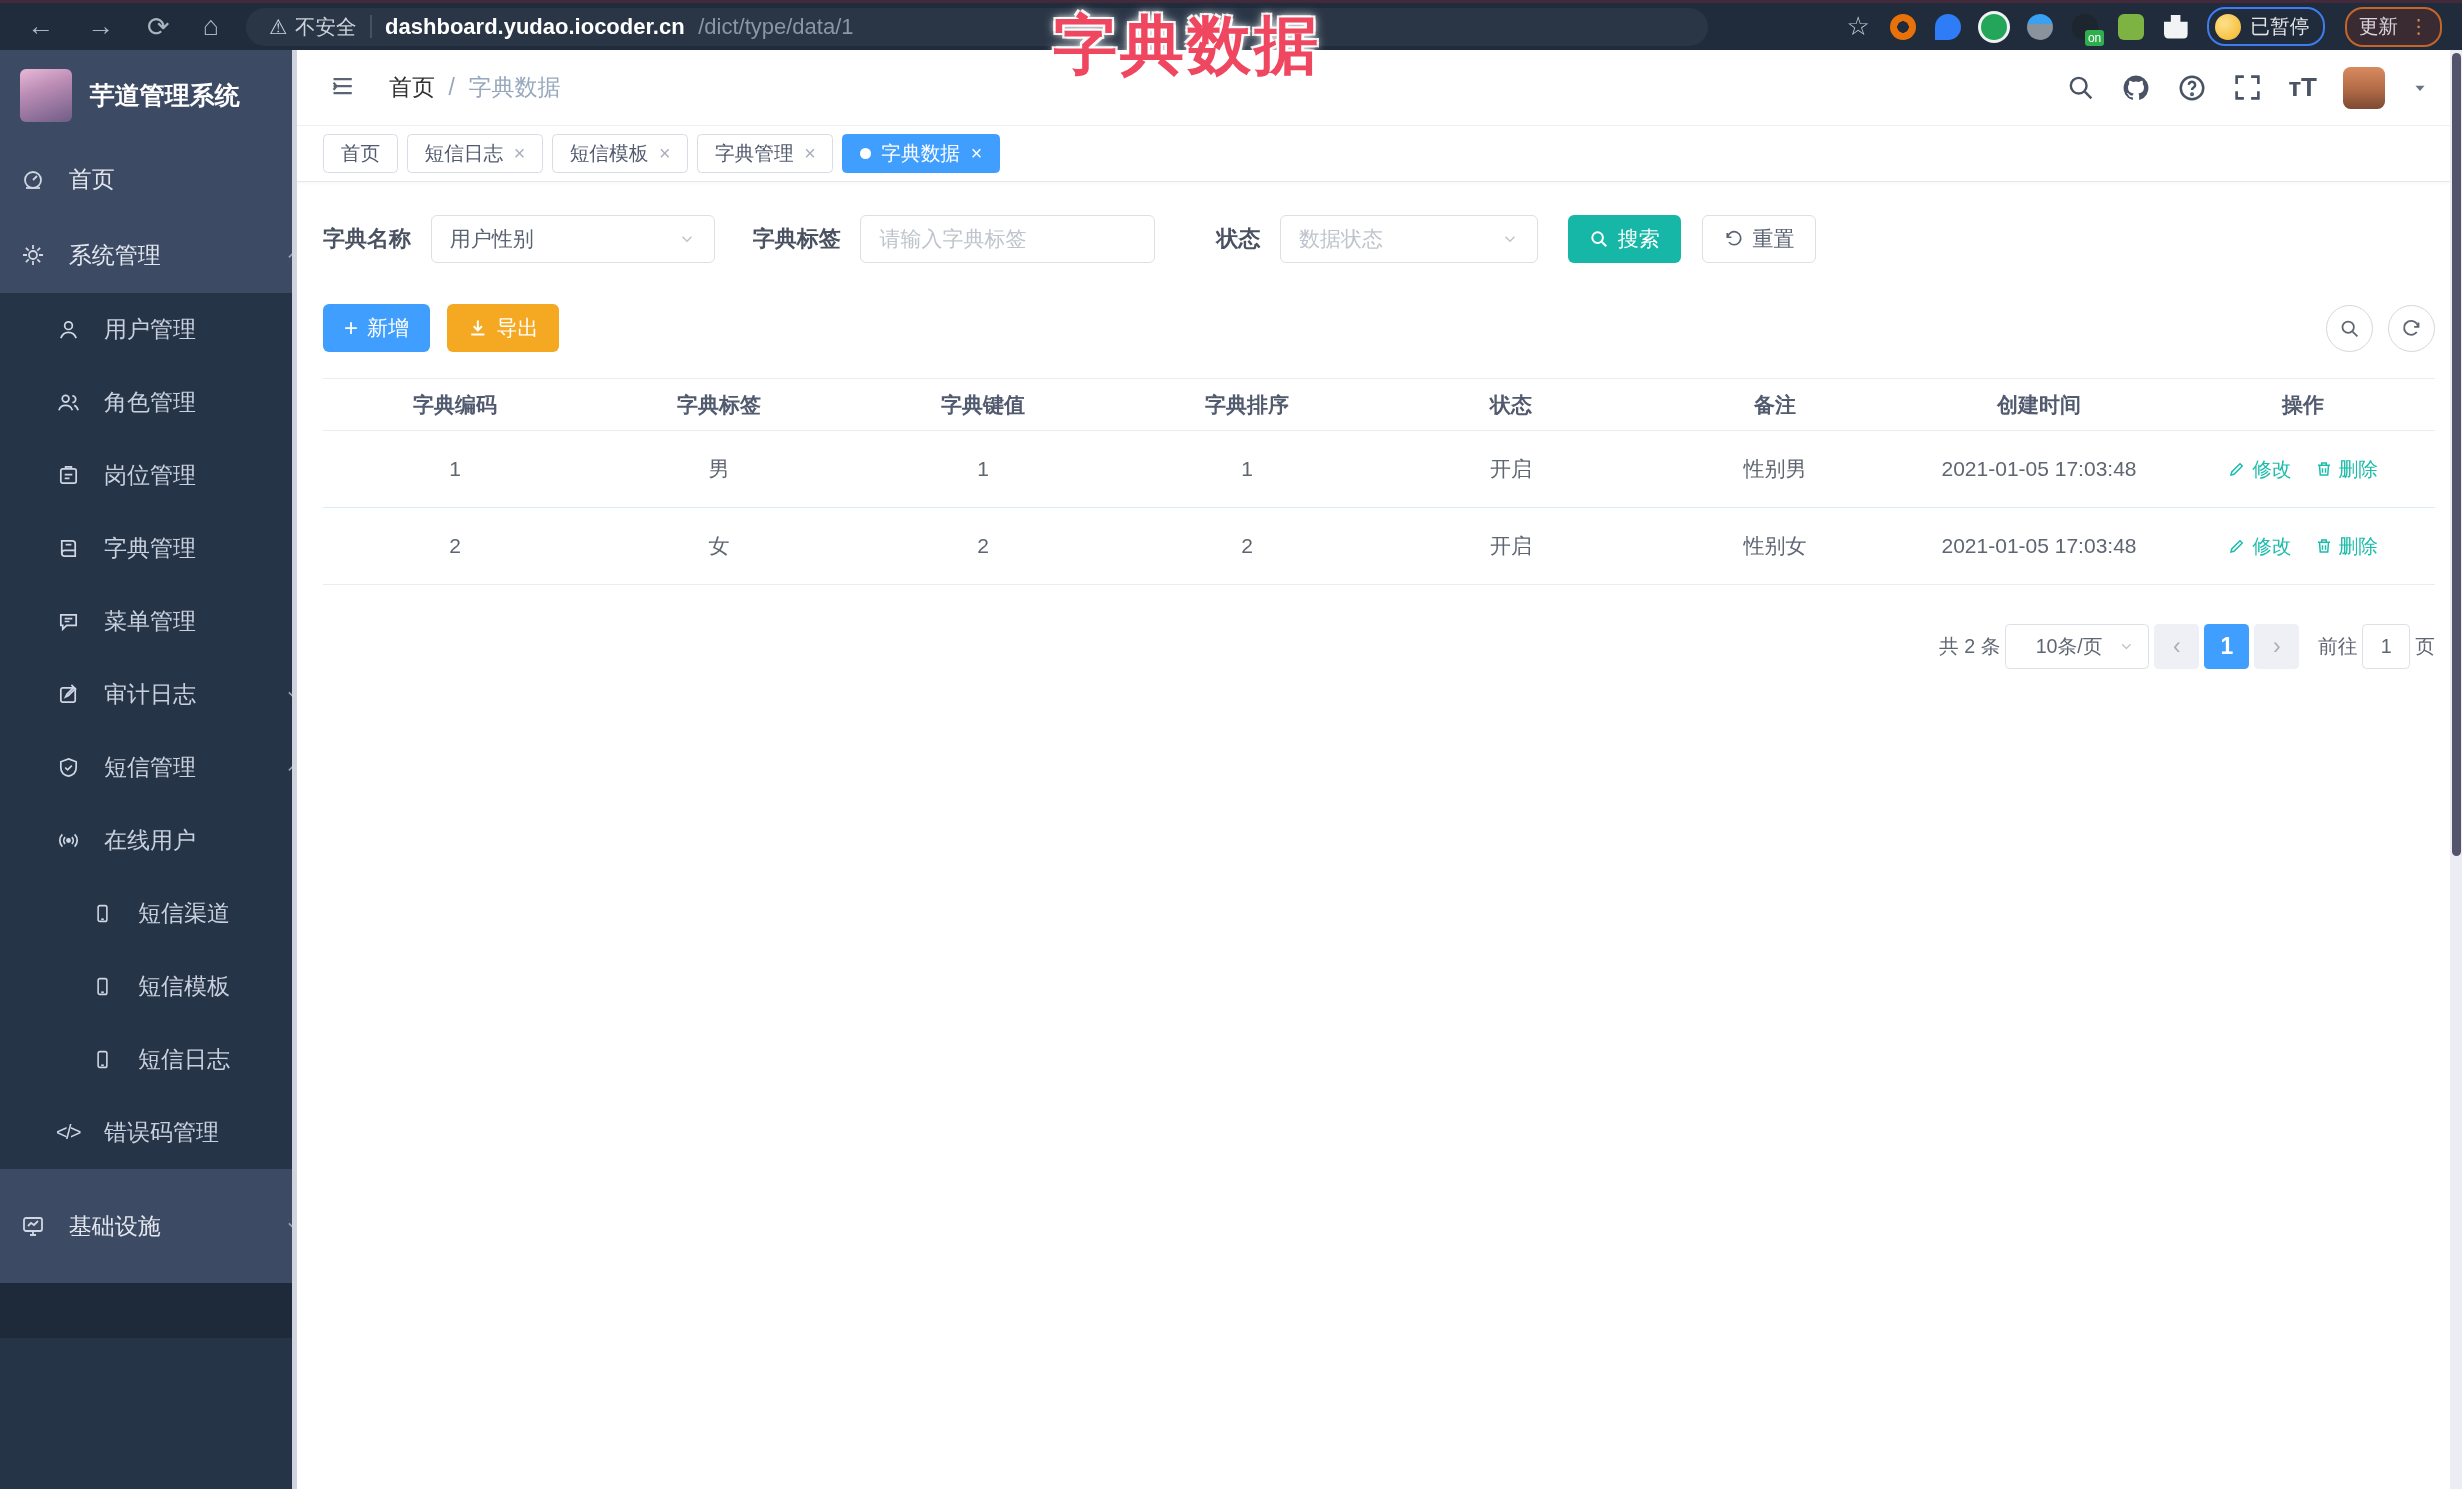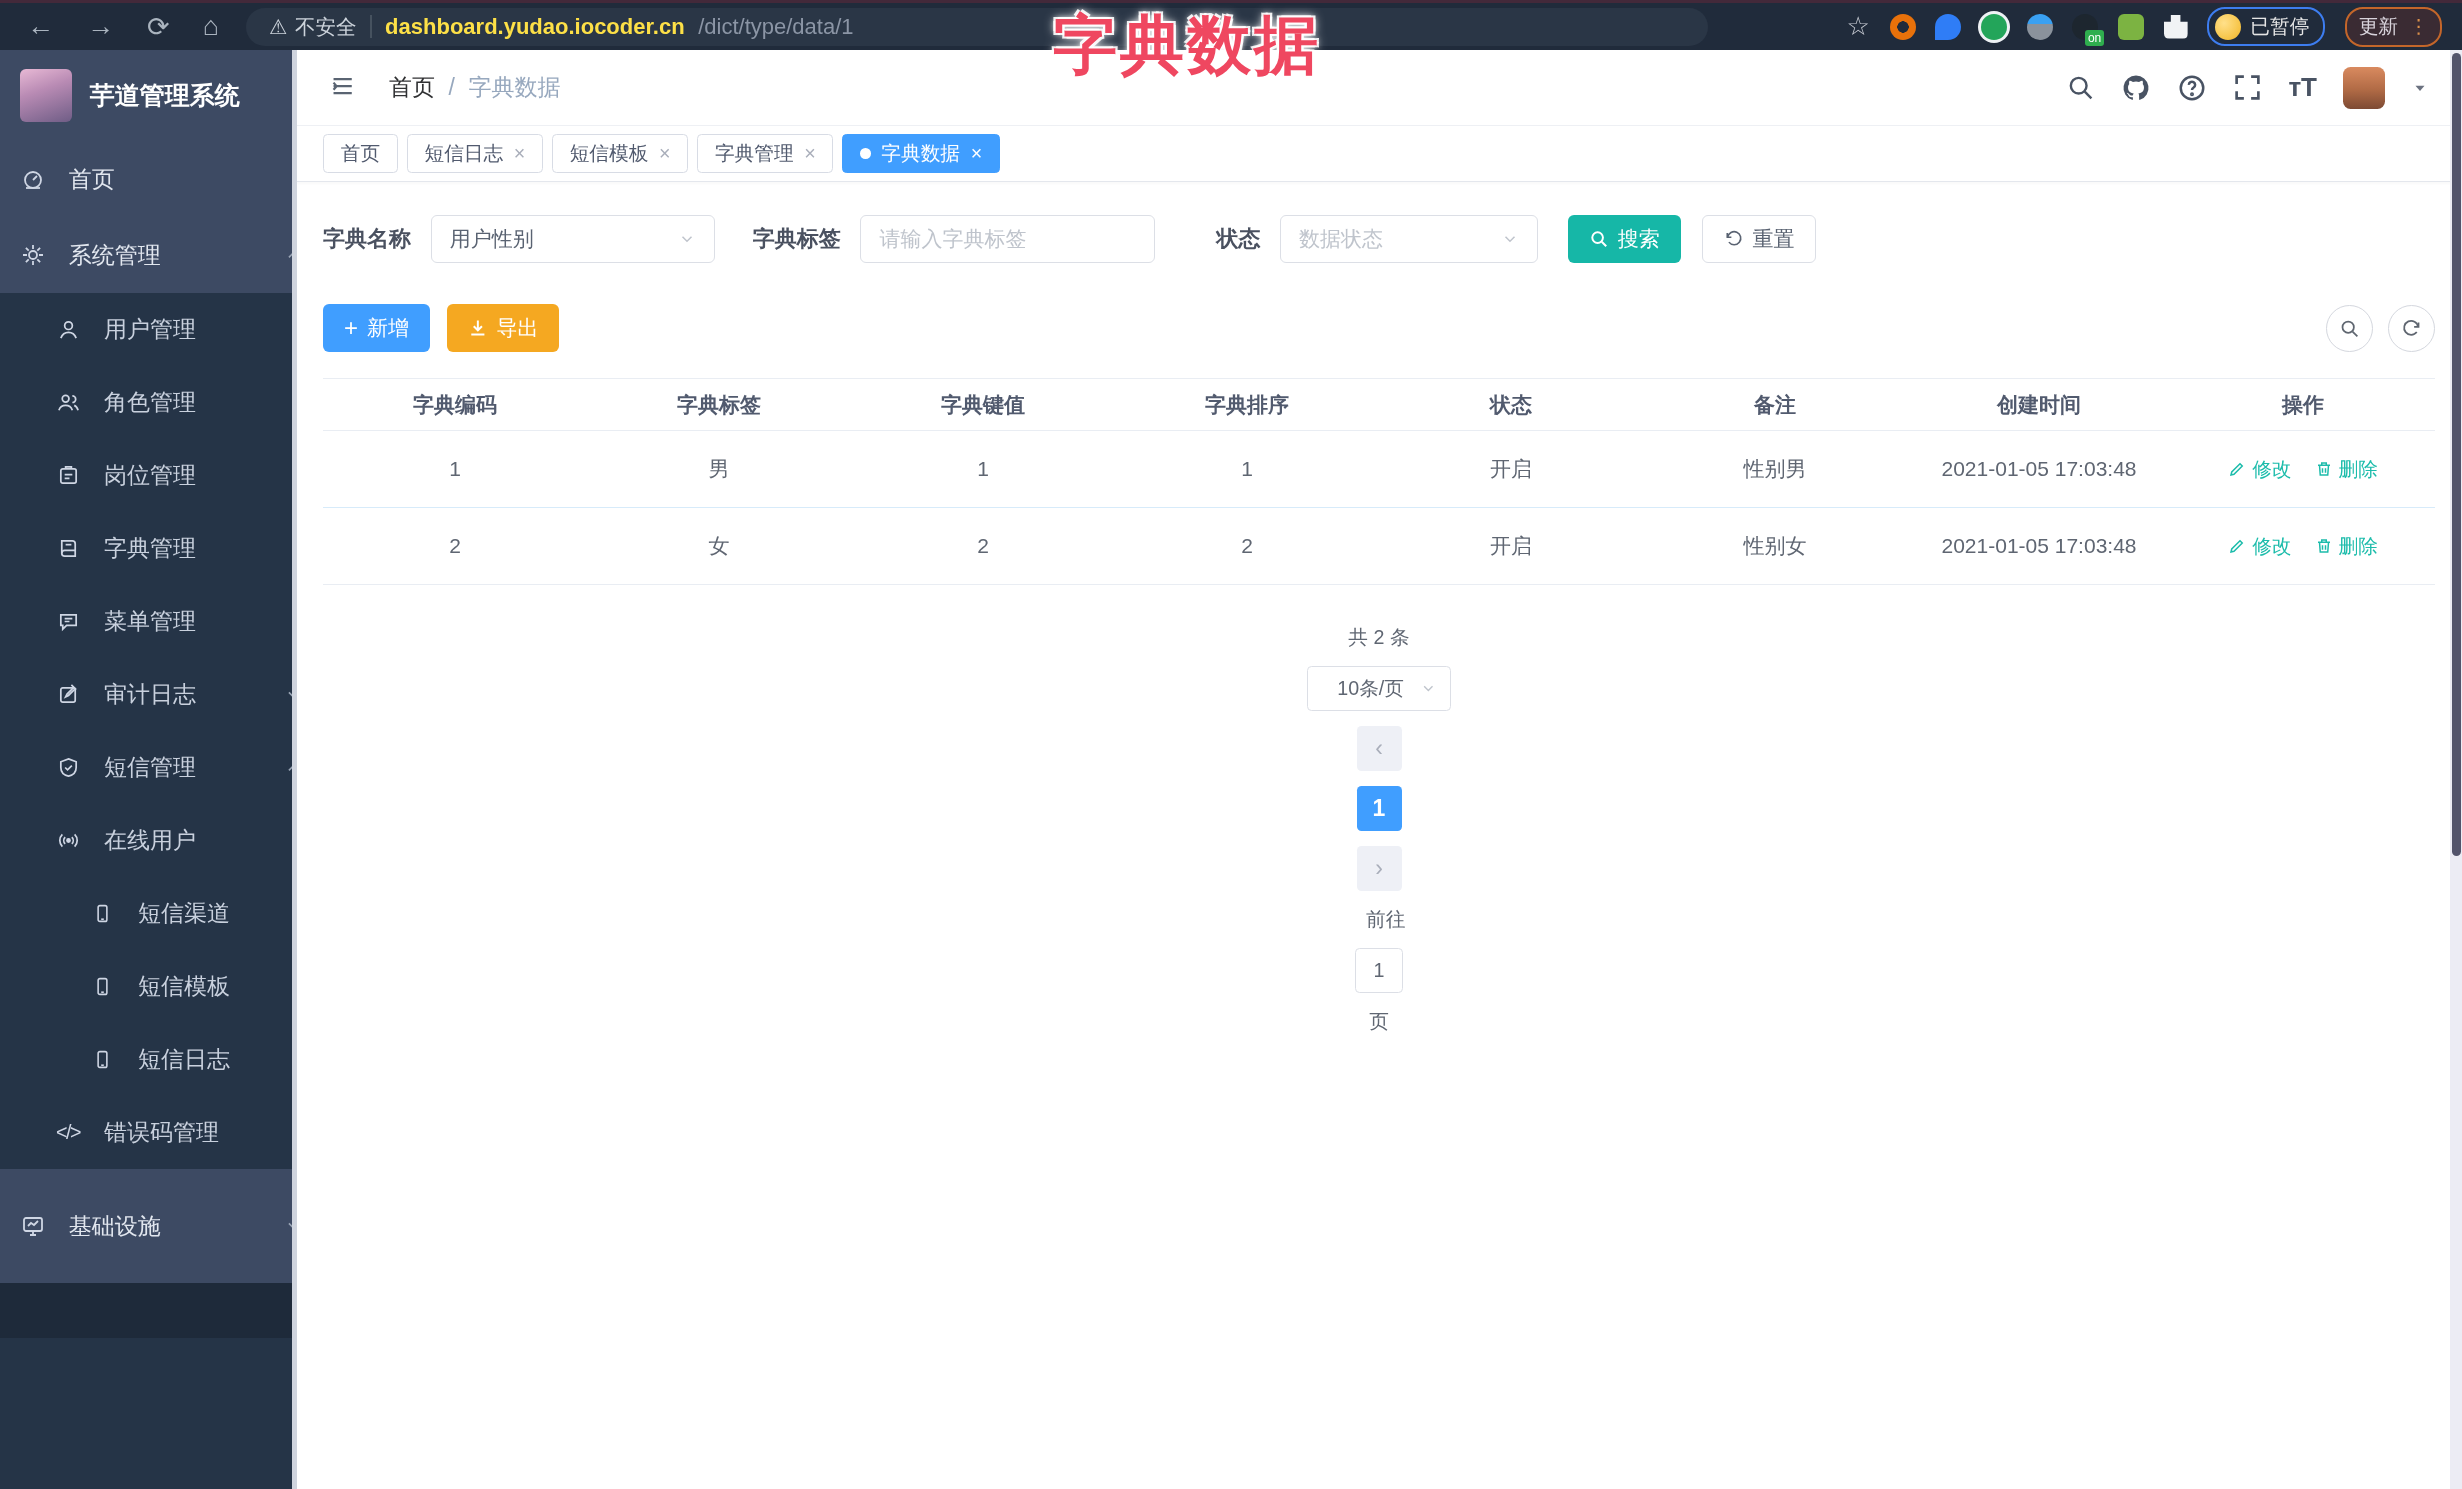--- a/index.html
+++ b/index.html
@@ -6,21 +6,21 @@
   html,body { width:2462px; height:1490px; font-family:"Liberation Sans",sans-serif; background:#fff; overflow:hidden; }
   .stage { position:relative; width:2462px; height:1490px; }
 
   
   .chrome { position:absolute; left:0; top:0; width:2462px; height:50px; background:#202b3b; display:flex; align-items:center; border-top:3px solid #43293a; }
   .nav-btns { display:flex; align-items:center; gap:33px; padding:0 27px; color:#aab4bf; font-size:27px; }
   .nav-btns span { cursor:pointer; }
   .urlpill { display:flex; align-items:center; height:38px; width:1462px; background:#2a3646; border-radius:19.7px; padding:0 23px; gap:13.6px; }
   .warn { color:#ccd3db; font-size:20.5px; display:flex; align-items:center; gap:7.6px; }
   .url-div { width:1.5px; height:23px; background:#46525f; }
-  .url-host { color:#fde047; font-size:22px; font-weight:bold; }
+  .url-host { color:#ffffff; font-size:22px; font-weight:bold; }
   .url-path { color:#8b95a5; font-size:22px; }
   .chrome-right { margin-left:auto; display:flex; align-items:center; gap:19.7px; padding-right:19.7px; }
   .star { color:#c8ccd4; font-size:26px; }
   .ext { width:26px; height:26px; border-radius:50%; position:relative; }
   .ext.onb::after { content:"on"; position:absolute; right:-6px; bottom:-6px; background:#2fae4e; color:#fff; font-size:12px; padding:0.8px 3px; border-radius:3px; }
   .puzzle { width:24px; height:24px; background:#f1f3f5; border-radius:5.3px; clip-path:polygon(0 30%,30% 30%,30% 0,70% 0,70% 30%,100% 30%,100% 100%,0 100%); }
   .paused-pill { display:flex; align-items:center; gap:9px; border:2.3px solid #3d7df0; border-radius:18px; padding:3.8px 13.6px 3.8px 6px; color:#e5e5e5; font-size:19.7px; }
   .emoji { width:26px; height:26px; border-radius:50%; background:radial-gradient(circle at 35% 35%, #ffe08a, #f6c344 70%, #e0a92f); }
   .update-pill { display:flex; align-items:center; gap:10.6px; border:2.3px solid #c4662a; background:#3a2b33; border-radius:18px; padding:4.5px 12px; color:#d8d3db; font-size:19.7px; }
   .update-pill .dots { color:#d98f4a; font-size:19.7px; }
@@ -91,21 +91,21 @@
   .trow { display:flex; align-items:center; }
   .trow.head { height:52px; border-bottom:0.8px solid #e9edf3; }
   .trow.body1 { height:77px; border-bottom:1.5px solid #d7ebfa; }
   .trow.body2 { height:77px; border-bottom:0.8px solid #e9edf3; }
   .cell { flex:1; text-align:center; font-size:21px; color:#5f6672; }
   .trow.head .cell { font-weight:bold; color:#515a6e; }
   .ops { display:flex; justify-content:center; gap:23px; }
   .op { color:#1cbcab; font-size:19.7px; display:flex; align-items:center; gap:6px; cursor:pointer; }
 
   
-  .pager { display:flex; align-items:center; justify-content:flex-end; gap:15px; margin-top:39px; font-size:19.7px; color:#5f6672;flex-direction:column; }
+  .pager { display:flex; align-items:center; justify-content:flex-end; gap:5px; margin-top:39px; font-size:19.7px; color:#5f6672; }
   .pg-size { width:144px; height:45px; border:0.8px solid #dcdfe6; border-radius:4.5px; display:flex; align-items:center; padding:0 13.6px; color:#5f6672; }
   .pg-size .sv { flex:1; text-align:center; }
   .pg-sq { width:45px; height:45px; border-radius:4.5px; display:flex; align-items:center; justify-content:center; font-size:23px; cursor:pointer; }
   .pg-arrow { background:#eef0f6; color:#a9aeba; }
   .pg-active { background:#409eff; color:#fff; font-weight:bold; }
   .pg-goto-inp { width:48px; height:45px; border:0.8px solid #dcdfe6; border-radius:4.5px; text-align:center; font-size:19.7px; color:#5f6672; outline:none; font-family:"Liberation Sans",sans-serif; }
 
   
   .overlay-title { position:absolute; left:1053px; top:1.5px; z-index:50; font-size:64px; font-weight:bold; color:#ef4760; letter-spacing:3px;
     text-shadow:0 0 6px #fff, 0 0 12px #fff, 2.3px 2.3px 0 rgba(255,255,255,.9), -2.3px -2.3px 0 rgba(255,255,255,.9), 2.3px -2.3px 0 rgba(255,255,255,.9), -2.3px 2.3px 0 rgba(255,255,255,.9); }

